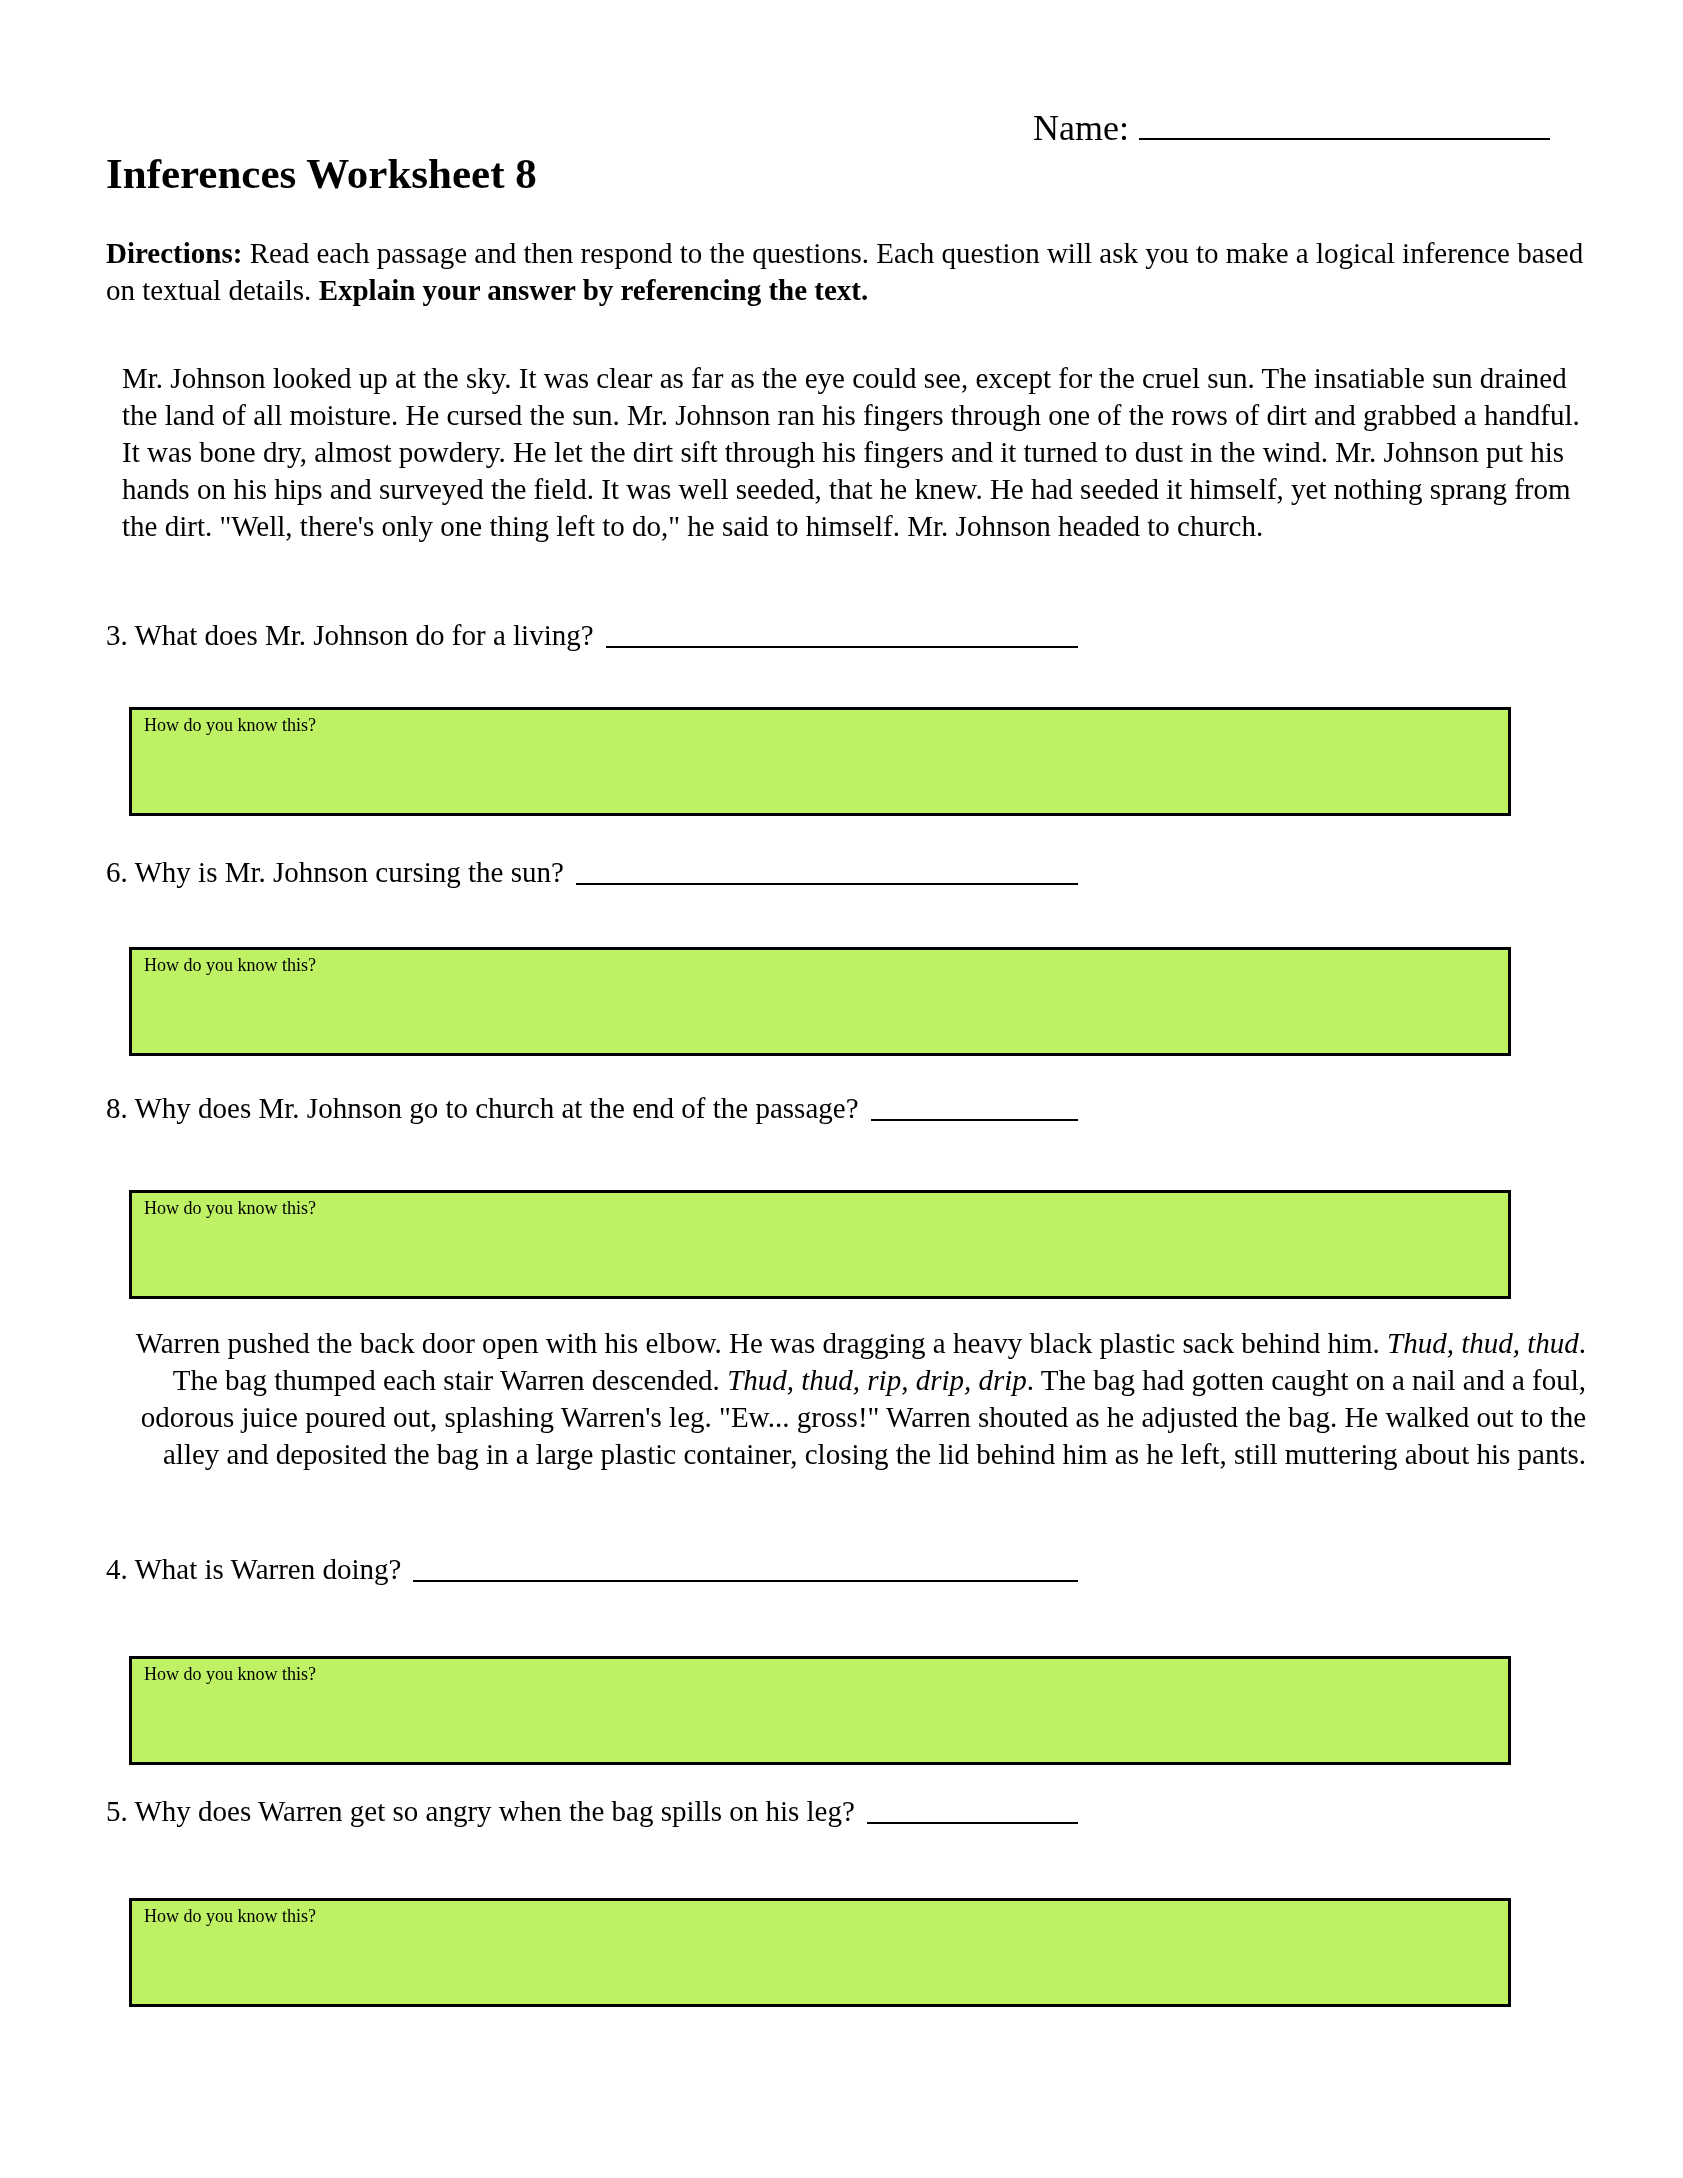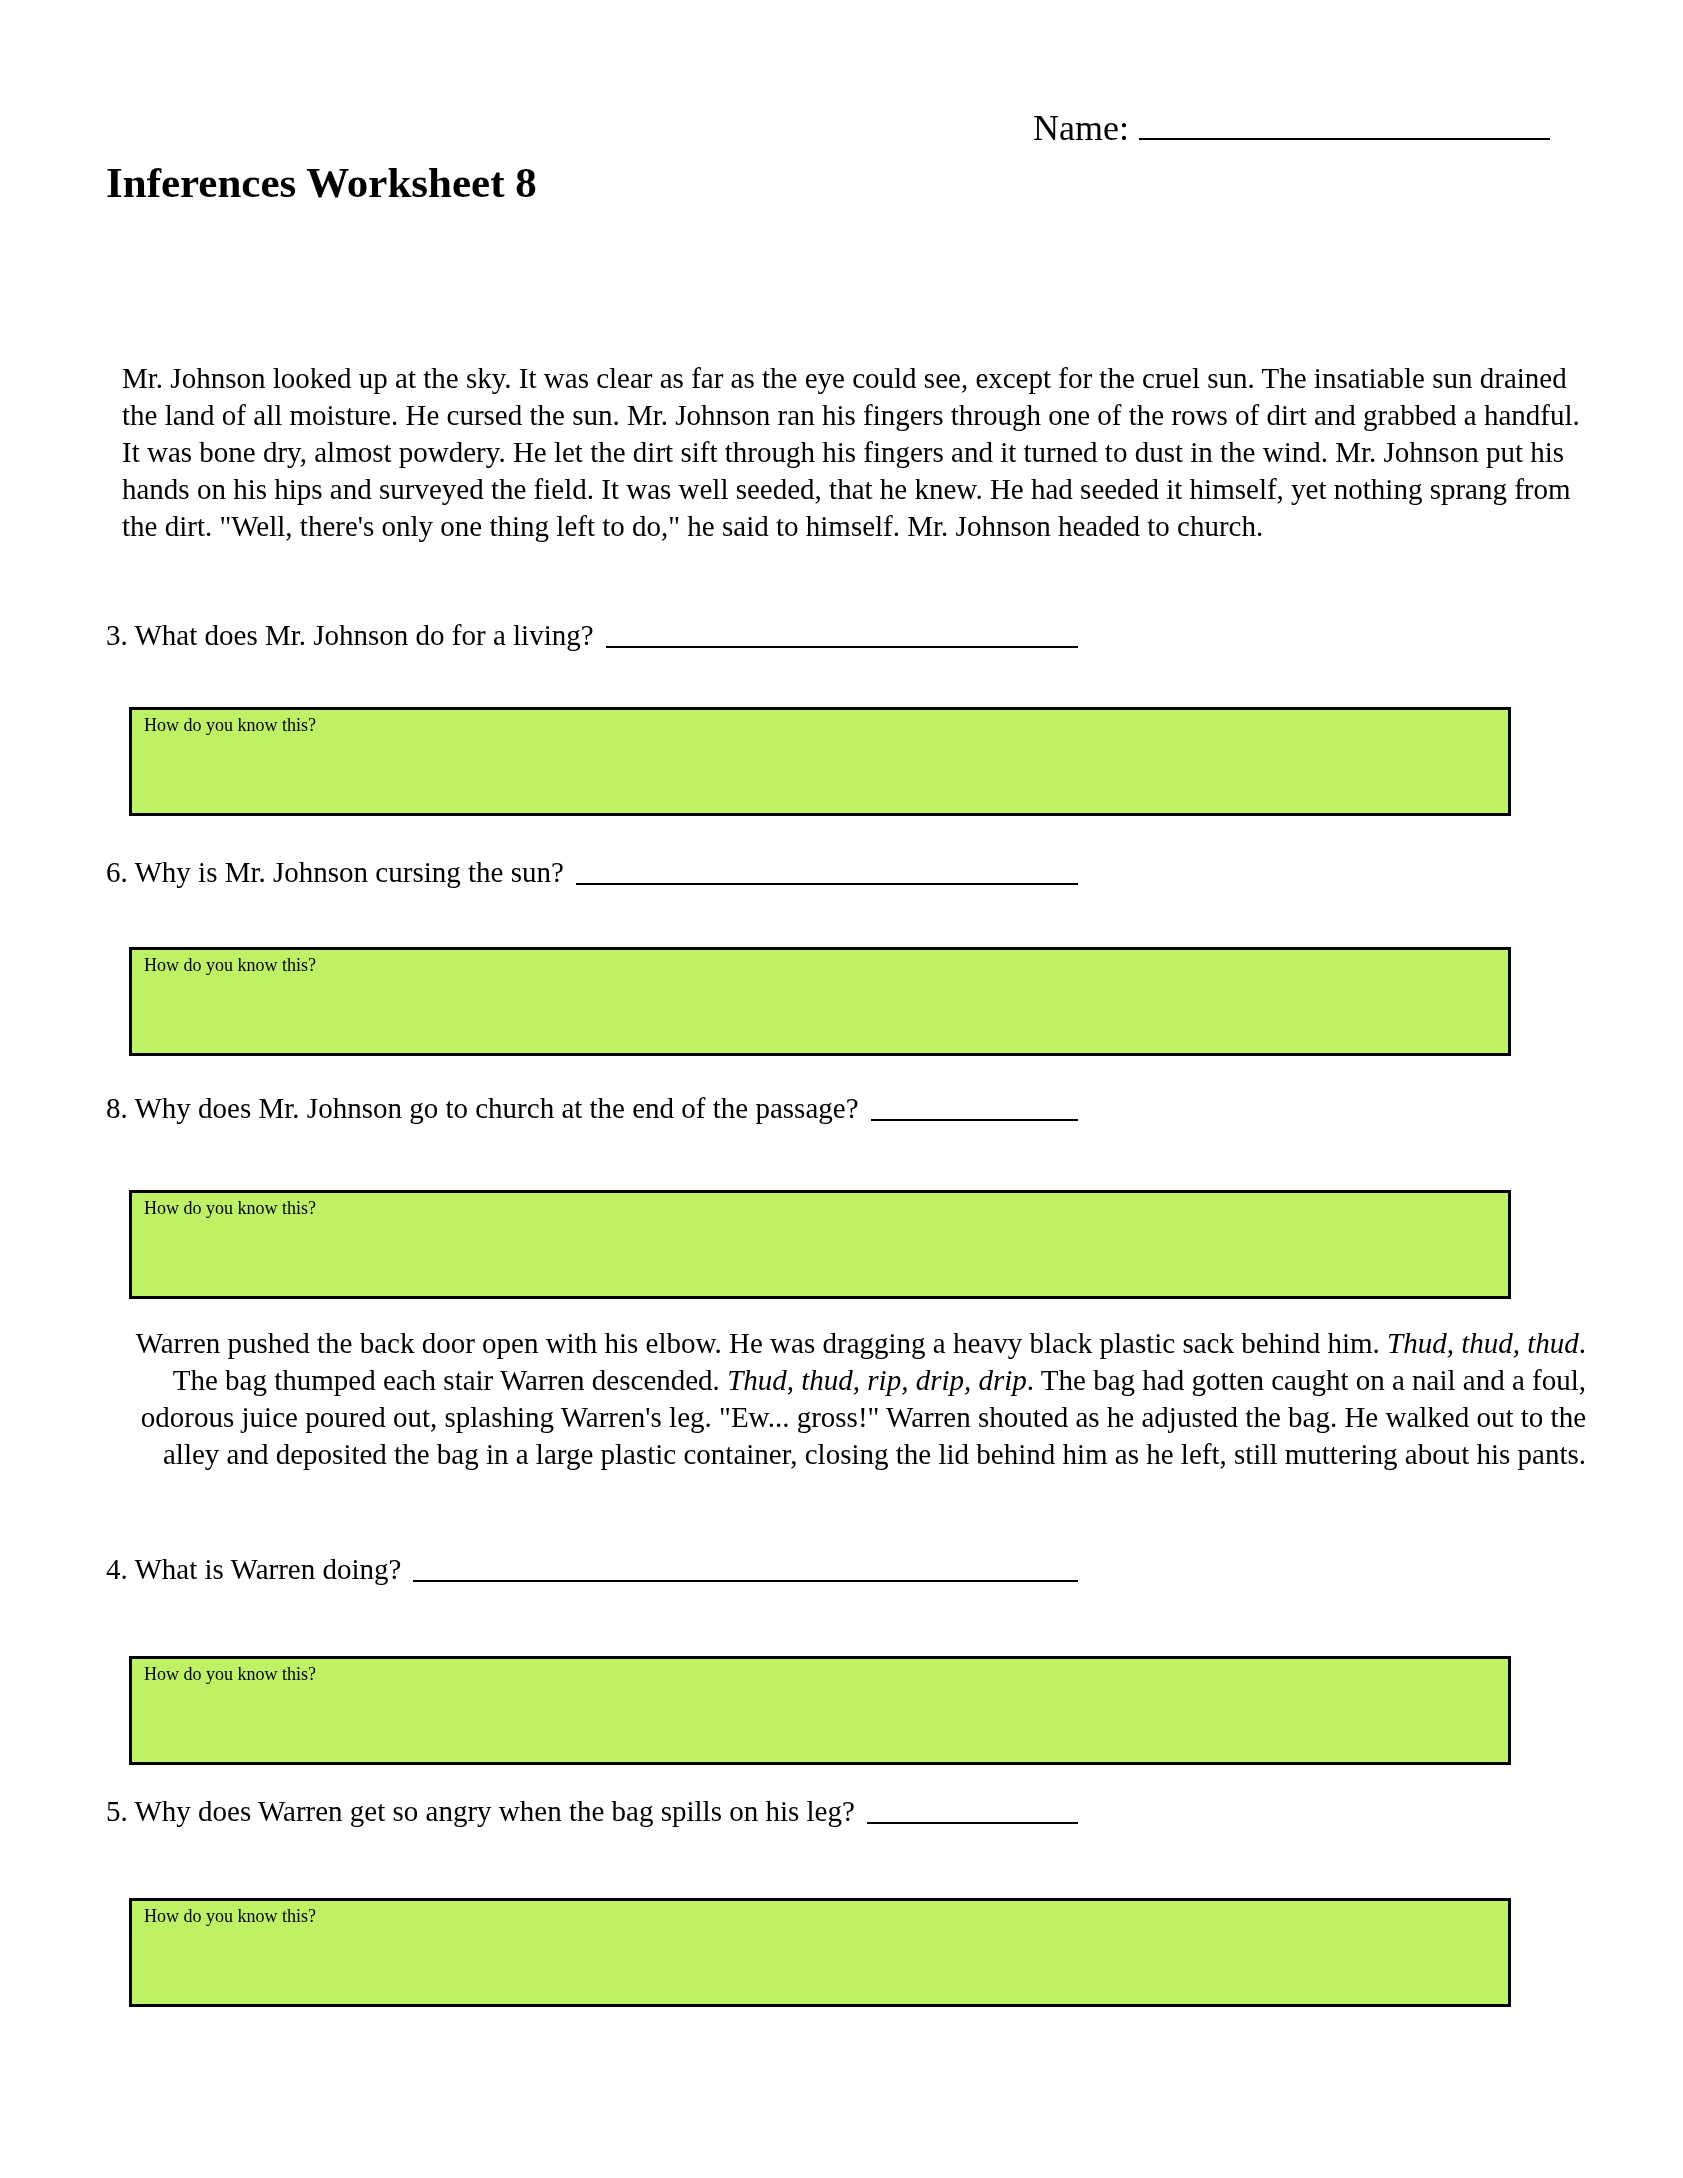--- a/index.html
+++ b/index.html
@@ -21,21 +21,21 @@
   }
   .name-line {
     display: inline-block;
     width: 411px;
     border-bottom: 2px solid #000;
     height: 24px;
     margin-left: 10px;
   }
   .title {
     position: absolute;
-    top: 158px;
+    top: 149px;
     left: 106px;
     margin: 0;
     font-size: 43px;
     font-weight: bold;
     letter-spacing: 0px;
   }
   .directions, .passage {
     position: absolute;
     left: 106px;
     width: 1480px;
@@ -93,20 +93,21 @@
 <body>
 
 <div class="page">
 
   <div class="name-row">
     <span>Name:</span><span class="name-line"></span>
   </div>
 
   <h1 class="title">Inferences Worksheet 8</h1>
 
+  <p class="directions"><span class="seg-bold">Directions:</span><span> Read each passage and then respond to the questions. Each question will ask you to make a logical inference based on textual details. </span><span class="seg-bold">Explain your answer by referencing the text.</span></p>
 
   <p class="passage passage-1"><span>Mr. Johnson looked up at the sky. It was clear as far as the eye could see, except for the cruel sun. The insatiable sun drained the land of all moisture. He cursed the sun. Mr. Johnson ran his fingers through one of the rows of dirt and grabbed a handful. It was bone dry, almost powdery. He let the dirt sift through his fingers and it turned to dust in the wind. Mr. Johnson put his hands on his hips and surveyed the field. It was well seeded, that he knew. He had seeded it himself, yet nothing sprang from the dirt. "Well, there's only one thing left to do," he said to himself. Mr. Johnson headed to church.</span></p>
 
   <div class="q-row q1">
     <span class="q-label">3. What does Mr. Johnson do for a living?</span>
     <span class="q-line"></span>
   </div>
   <div class="answer-box box1">
     <span class="box-label">How do you know this?</span>
   </div>

